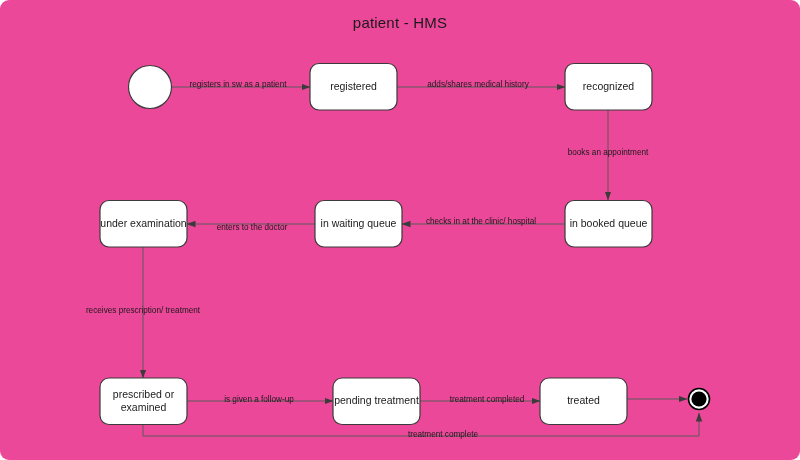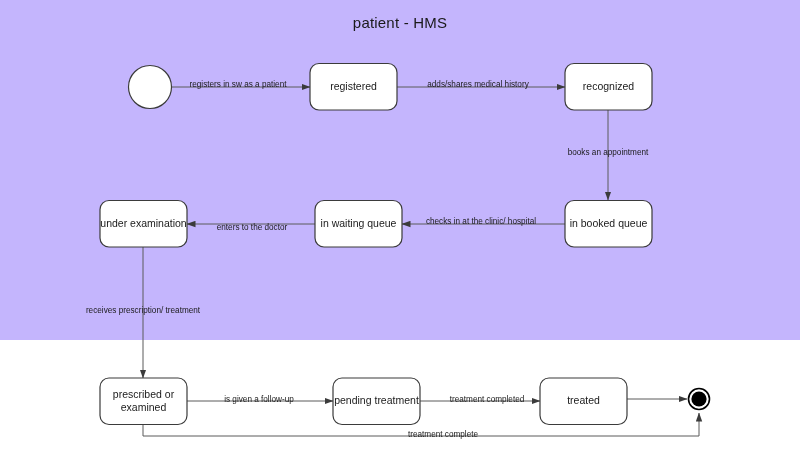--- a/index.html
+++ b/index.html
@@ -11,22 +11,23 @@
   body {
     width: 800px;
     height: 460px;
     overflow: hidden;
     font-family: "Liberation Sans", sans-serif;
     color: #000000;
   }
   #diagram-root {
     position: relative;
     width: 800px;
-    height: 340px;
-    background: #c4b5fd;
+    height: 460px;
+    background: #ec4899;
+    border-radius: 9px;
   }
   #diagram-title {
     position: absolute;
     left: 0;
     top: 14px;
     width: 800px;
     text-align: center;
     font-size: 15px;
     color: #1a1a1a;
     letter-spacing: 0.2px;

